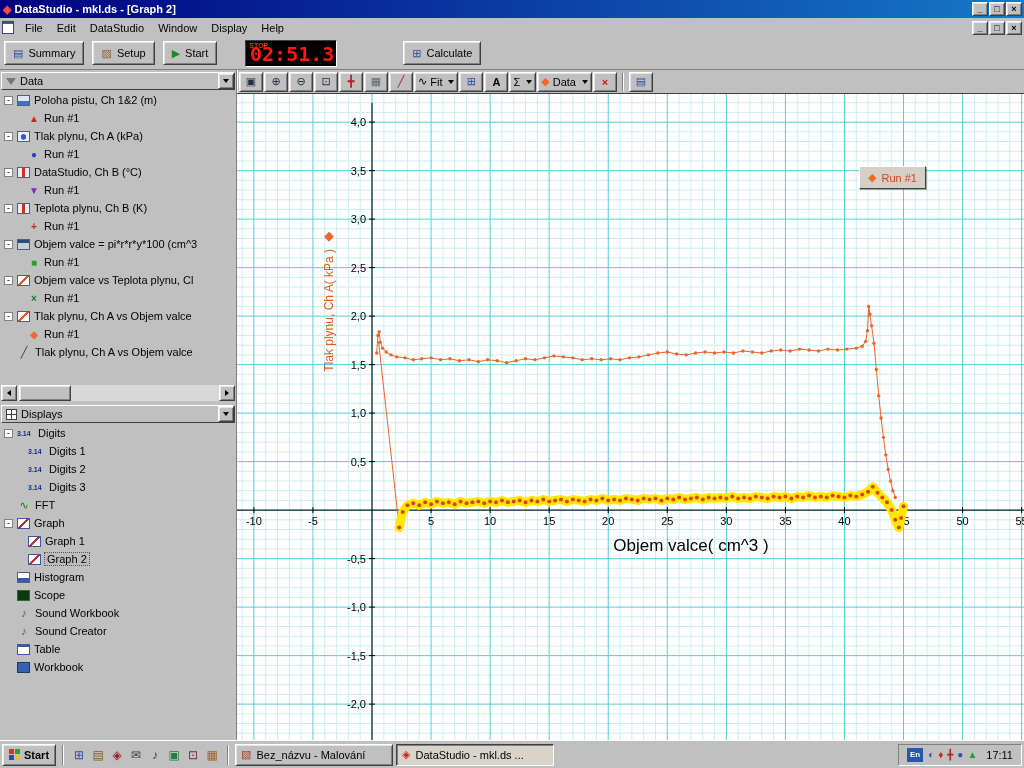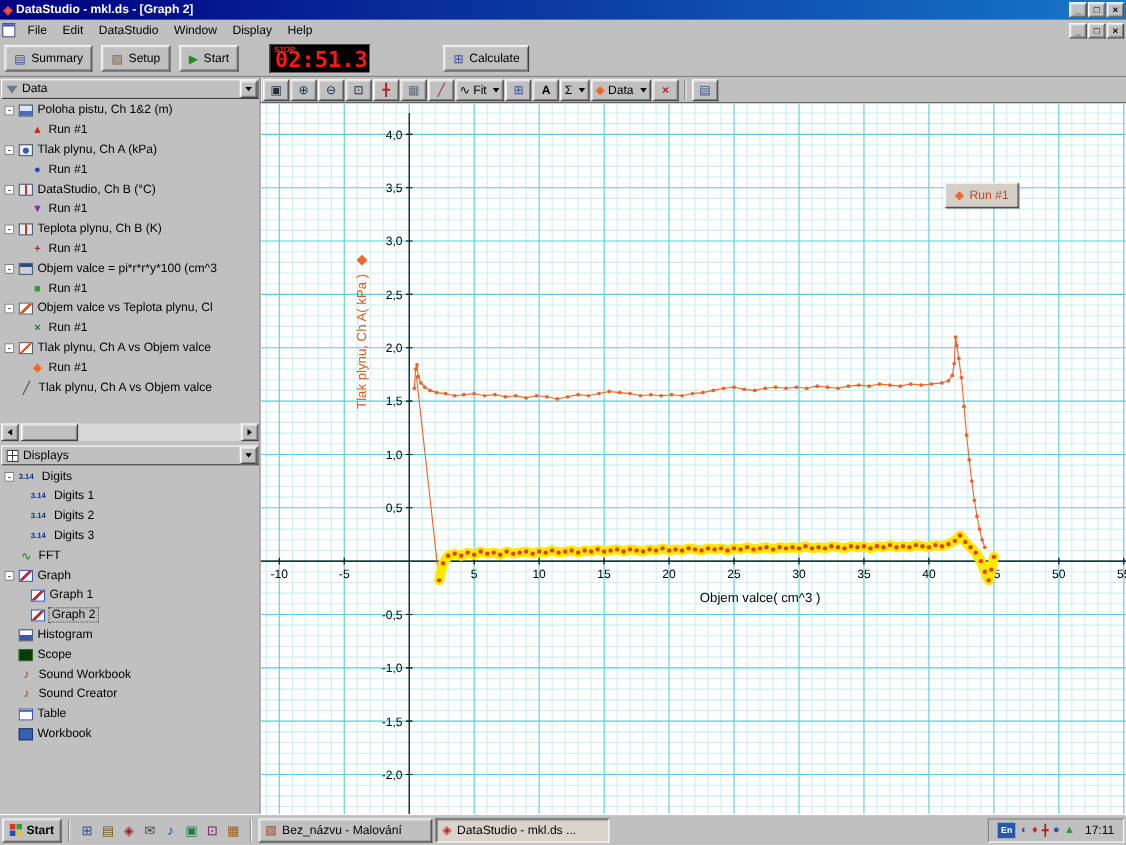--- a/index.html
+++ b/index.html
@@ -92,21 +92,21 @@
   
   .plot { flex:1; position:relative; background:#fff; overflow:hidden; }
   .plot svg { position:absolute; left:0; top:0; }
   .legend { position:absolute; left:622px; top:72px; height:23px; padding:0 8px; display:flex; align-items:center; gap:5px;
             background:#d4d0c8; border:1px solid; border-color:#fff #404040 #404040 #fff; box-shadow:1px 1px 0 #00000055; }
   .legend .sym { color:#f06828; font-size:11px; }
   .legend .ltext { color:#d04020; }
   .ylabel-block { position:absolute; left:78px; top:134px; width:28px; display:flex; flex-direction:column; align-items:center; gap:6px; }
   .ylabel-block .sym { color:#f06828; font-size:13px; }
   .ylabel-text { writing-mode:vertical-rl; transform:rotate(180deg); color:#e05818; font-size:12px; white-space:nowrap; }
-  .xlabel { position:absolute; left:369px; top:442px; width:170px; text-align:center; font-size:12px; color:#000; }
+  .xlabel { position:absolute; left:369px; top:442px; width:170px; text-align:center; font-size:17px; color:#000; }
 
   
   .taskbar { height:28px; background:#c0c0c0; border-top:1px solid #fff; display:flex; align-items:center; padding:2px 2px; gap:3px; }
   .startbtn { height:22px; padding:0 6px; gap:4px; font-weight:bold; font-size:11px; }
   .winlogo { display:grid; grid-template-columns:5px 5px; grid-template-rows:5px 5px; gap:1px; }
   .winlogo i { display:block; }
   .qicon { width:18px; height:20px; display:inline-flex; align-items:center; justify-content:center; font-size:12px; }
   .tsep { width:1px; height:20px; background:#808080; border-right:1px solid #fff; margin:0 3px; flex:0 0 2px; }
   .task { height:22px; width:158px; padding:0 5px; gap:5px; justify-content:flex-start; white-space:nowrap; overflow:hidden; font-size:11px; }
   .folder { width:14px; height:10px; flex:0 0 14px; background:#f0c040; border:1px solid #907020; border-radius:1px; position:relative; }

